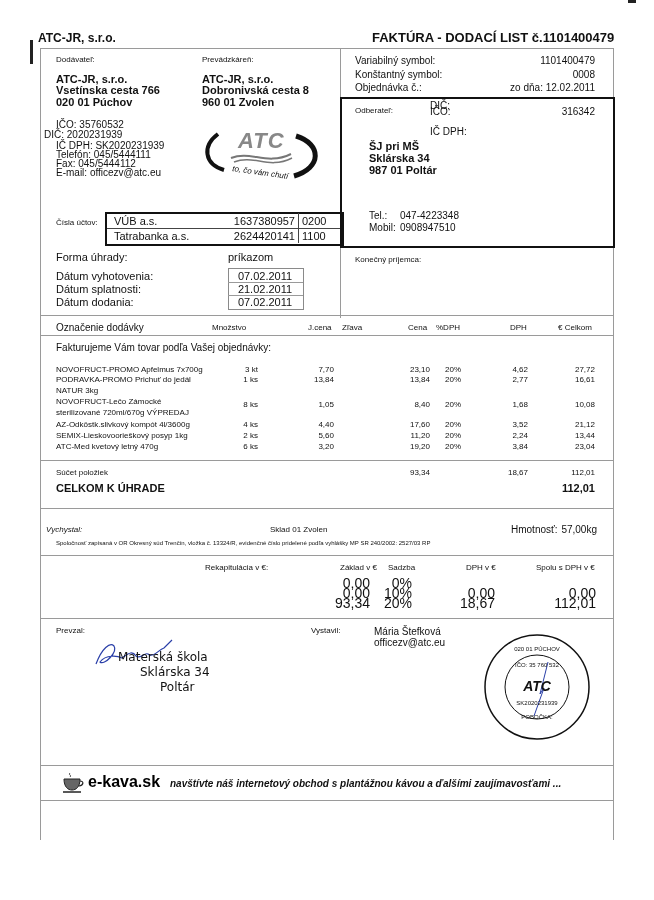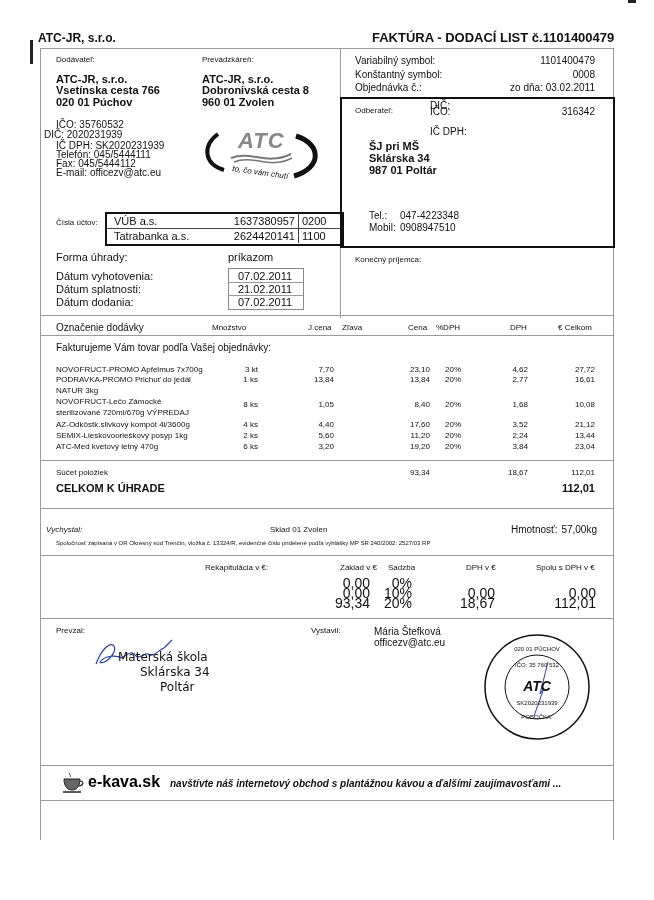--- a/index.html
+++ b/index.html
@@ -60,21 +60,21 @@
   </svg>
   <div class="abs b" style="left:42px;top:4px;font-size:22px;font-style:italic;color:#888;letter-spacing:1px;">ATC</div>
   <div class="abs s8" style="left:36px;top:44px;transform:rotate(8deg);font-style:italic;">to, čo vám chutí</div>
 </div>
 
 <div class="abs s10" style="left:355px;top:55px;">Variabilný symbol:</div>
 <div class="abs s10 r" style="left:480px;width:115px;top:55px;">1101400479</div>
 <div class="abs s10" style="left:355px;top:69px;">Konštantný symbol:</div>
 <div class="abs s10 r" style="left:480px;width:115px;top:69px;">0008</div>
 <div class="abs s10" style="left:355px;top:82px;">Objednávka č.:</div>
-<div class="abs s10 r" style="left:480px;width:115px;top:82px;">zo dňa: 03.02.2011</div>
+<div class="abs s10 r" style="left:480px;width:115px;top:82px;">zo dňa: 12.02.2011</div>
 
 <div class="abs thick" style="left:340px;top:97px;width:271px;height:147px;"></div>
 <div class="abs s8" style="left:355px;top:106px;">Odberateľ:</div>
 <div class="abs s10" style="left:430px;top:106px;">IČO:</div>
 <div class="abs s10 r" style="left:500px;width:95px;top:106px;">316342</div>
 <div class="abs s10" style="left:430px;top:100px;">DIČ:</div>
 <div class="abs s10" style="left:430px;top:126px;">IČ DPH:</div>
 <div class="abs b s11" style="left:369px;top:140px;">ŠJ pri MŠ</div>
 <div class="abs b s11" style="left:369px;top:152px;">Sklárska 34</div>
 <div class="abs b s11" style="left:369px;top:164px;">987 01 Poltár</div>

